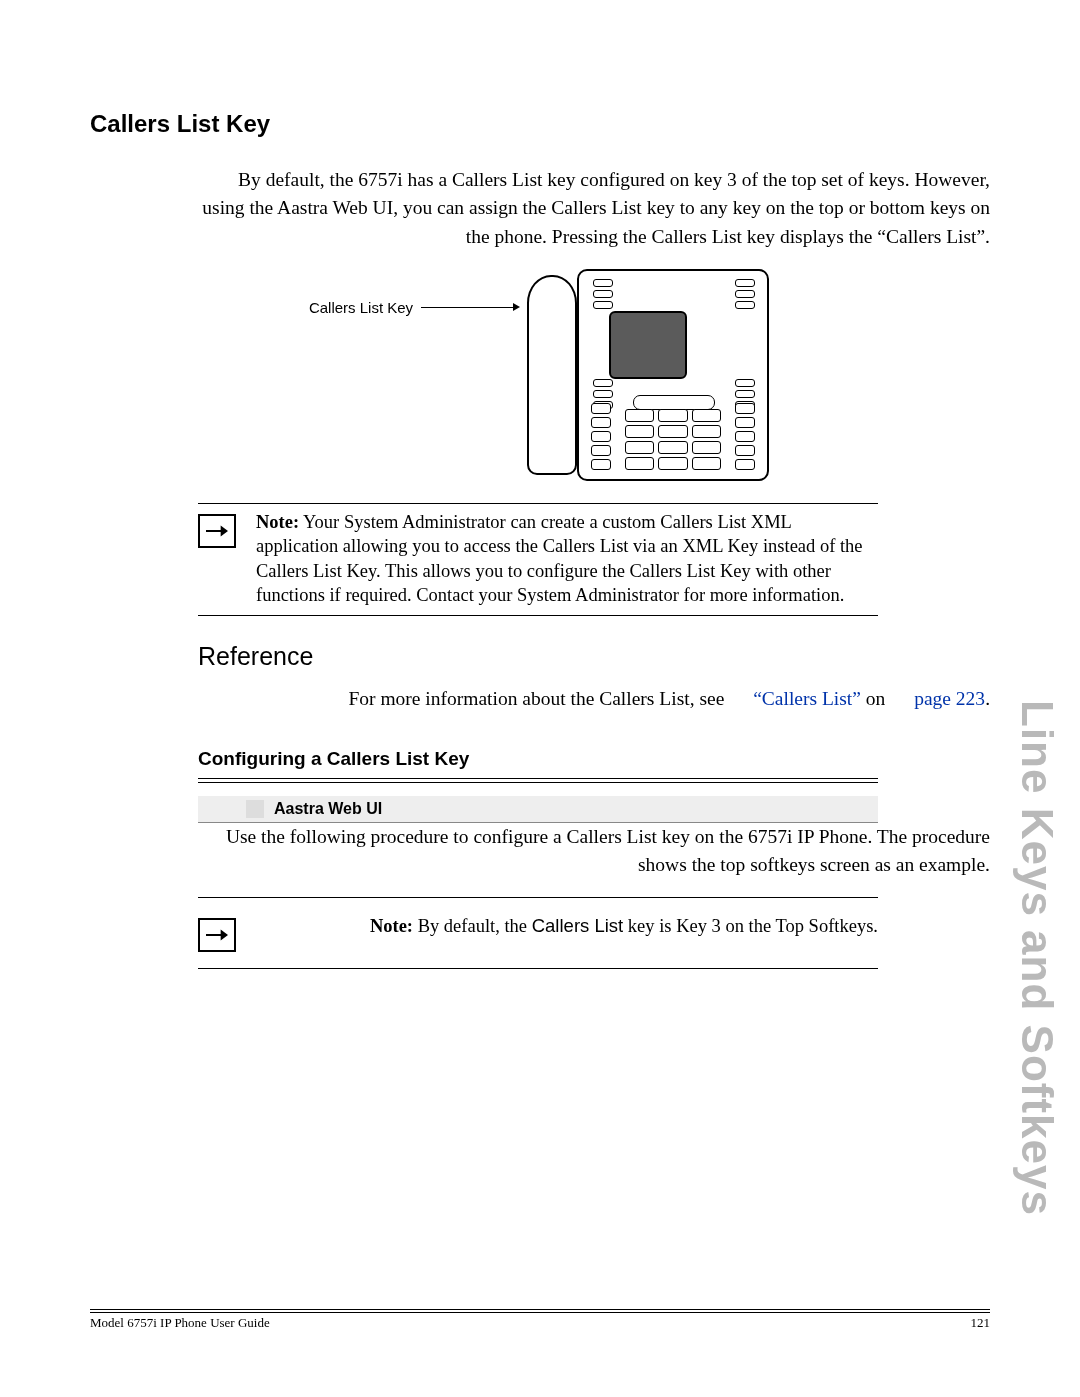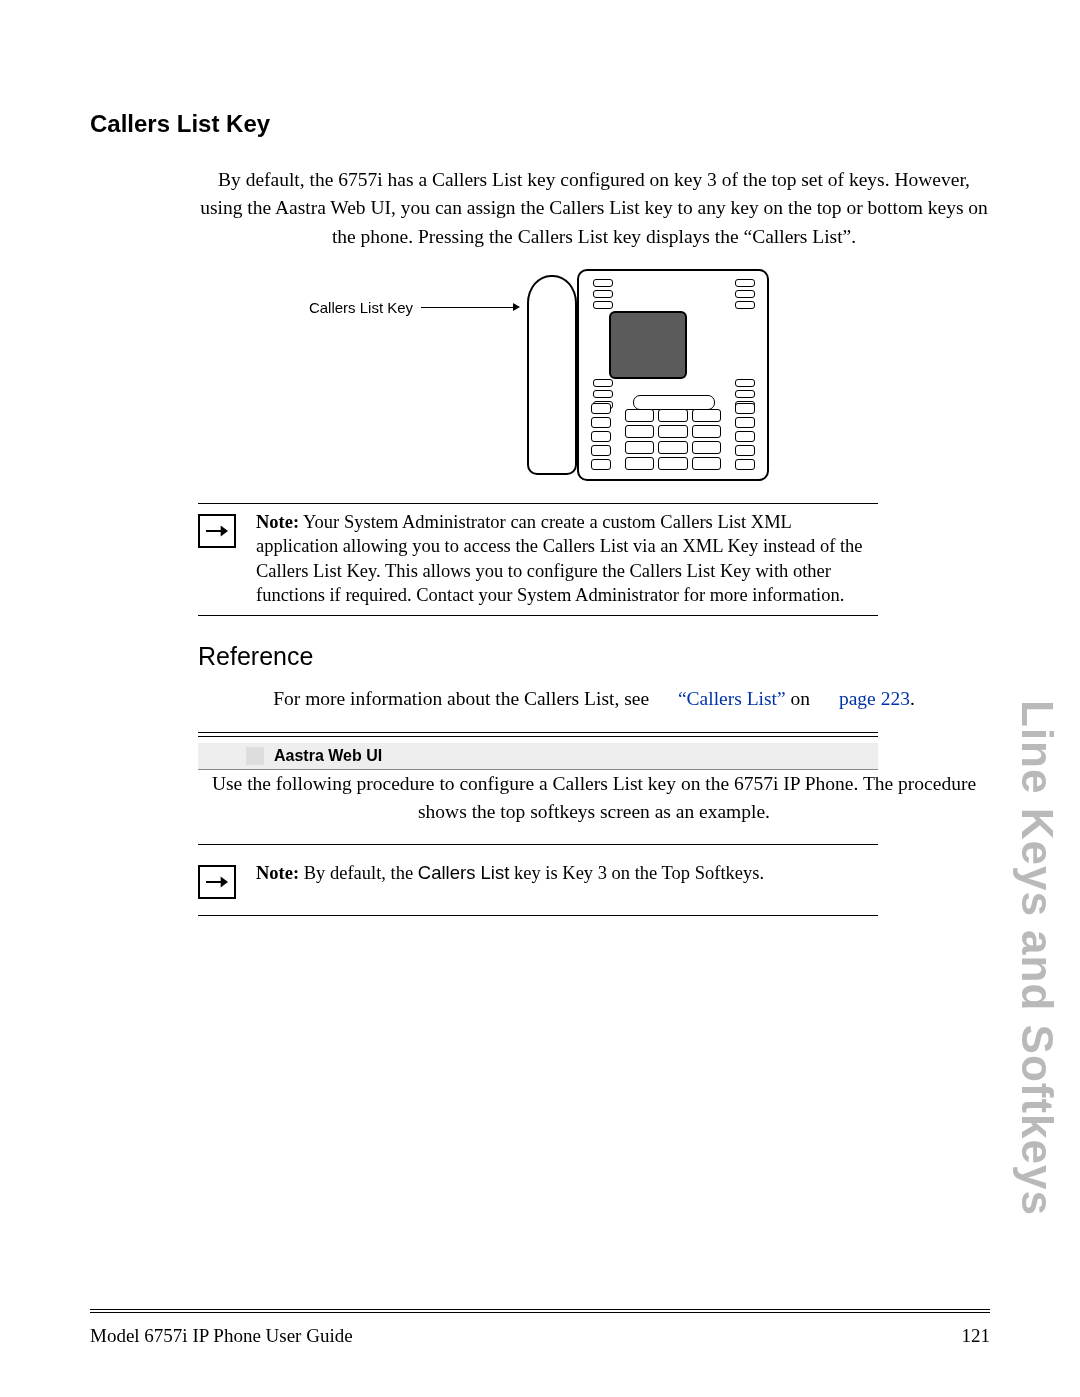--- a/index.html
+++ b/index.html
@@ -31,21 +31,21 @@
   h2.section-heading {
     font-family: "Helvetica Neue", Helvetica, Arial, sans-serif;
     font-weight: 700;
     font-size: 24px;
     margin: 0 0 28px 0;
   }
   .body-para {
     font-size: 19.5px;
     line-height: 1.45;
     margin: 0 0 18px 0;
-    text-align: center;
+    text-align: right;
   }
   .indent {
     margin-left: 108px;
     margin-right: 0;
   }
   .figure-wrap {
     display: flex;
     align-items: flex-start;
     justify-content: center;
     margin: 12px 0 24px 0;
@@ -208,39 +208,39 @@
     margin-left:108px;
     width: 680px;
   }
   .hr-double-top { border:none; border-top:1px solid #000; height:3px; border-bottom:1px solid #000; margin:0; }
   .banner-bar {
     background:#eee;
     border-bottom:1px solid #888;
     padding:4px 0 4px 48px;
     display:flex;
     align-items:center;
-    margin-top:6px;
+    margin-top:13px;
   }
   .banner-box {
     width:18px; height:18px;
     background:#ddd;
     margin-right:10px;
   }
   .banner-text {
     font-family:"Helvetica Neue", Helvetica, Arial, sans-serif;
     font-weight:700;
     font-size:16px;
   }
   
   .footer {
     position:absolute;
-    left:90px; right:90px; bottom:50px;
+    left:90px; right:90px; bottom:66px;
     display:flex;
     justify-content:space-between;
-    font-size:19px;
+    font-size:13px;
   }
   .footer-rule {
     position:absolute;
     left:90px; right:90px; bottom:82px;
   }
   .footer-rule hr {
     border:none; border-top:1px solid #000; margin:0 0 2px 0;
   }
 </style>
 </head>
@@ -329,34 +329,35 @@
     </div>
     <hr class="hr-thin">
   </div>
 
   <div class="reference-head">Reference</div>
 
   <p class="body-para indent">
     <span>For more information about the Callers List, see </span><span class="link">“Callers List”</span><span> on </span><span class="link">page 223</span><span>.</span>
   </p>
 
+  <h3 class="subheading">Configuring a Callers List Key</h3>
 
   <div class="banner-block">
     <hr class="hr-double-top">
     <div class="banner-bar">
       <div class="banner-box"></div>
       <span class="banner-text">Aastra Web UI</span>
     </div>
   </div>
 
   <p class="body-para indent" style="">Use the following procedure to configure a Callers List key on the 6757i IP Phone. The procedure shows the top softkeys screen as an example.</p>
 
   <div class="note-block">
     <hr class="hr-thin">
-    <div class="note-row" style="padding:16px 0;">
+    <div class="note-row" style="padding:16px 0;justify-content:space-between;">
       <div class="note-icon">
         <svg viewBox="0 0 24 14">
             <path d="M0 6 H16 V1 L24 7 L16 13 V8 H0 Z" fill="#000"></path>
           </svg>
       </div>
       <div class="note-text">
         <span class="bold">Note:</span><span> By default, the </span><span style="font-family:'Helvetica Neue',Helvetica,Arial,sans-serif">Callers List</span><span> key is Key 3 on the Top Softkeys.</span>
       </div>
     </div>
     <hr class="hr-thin">

